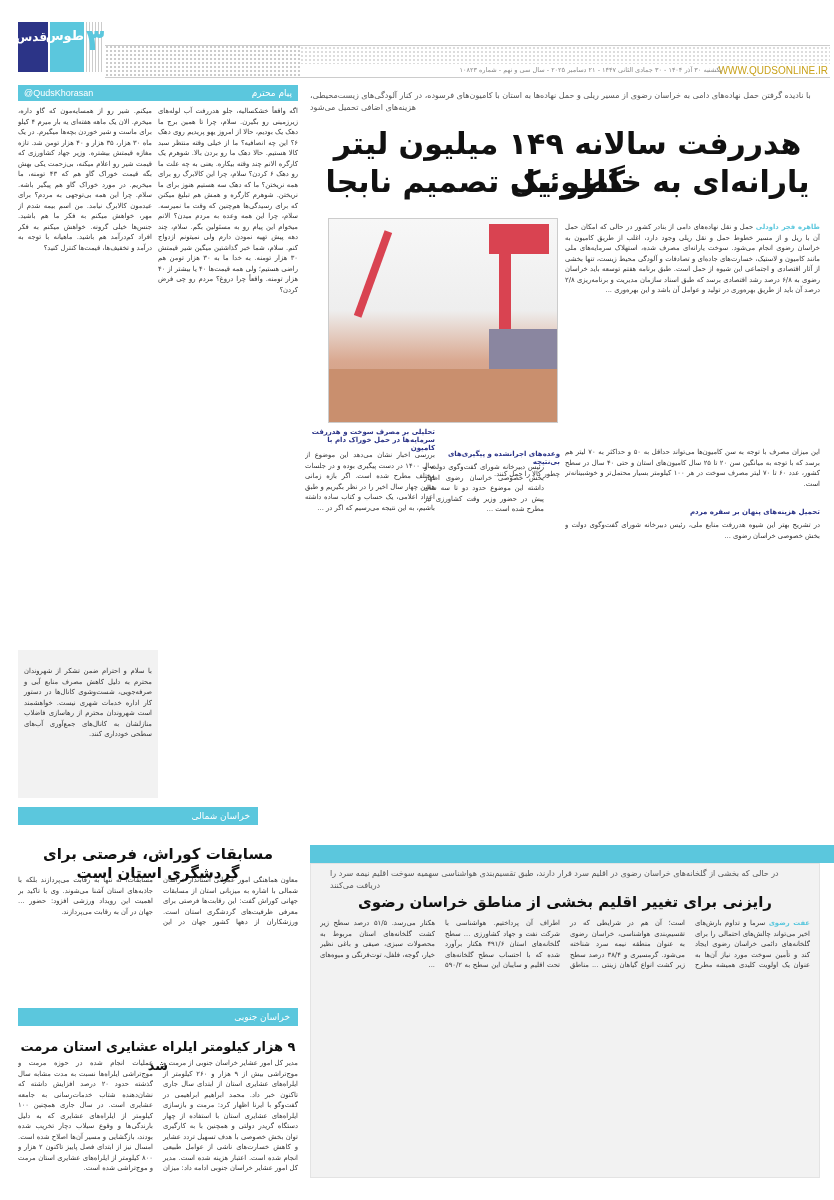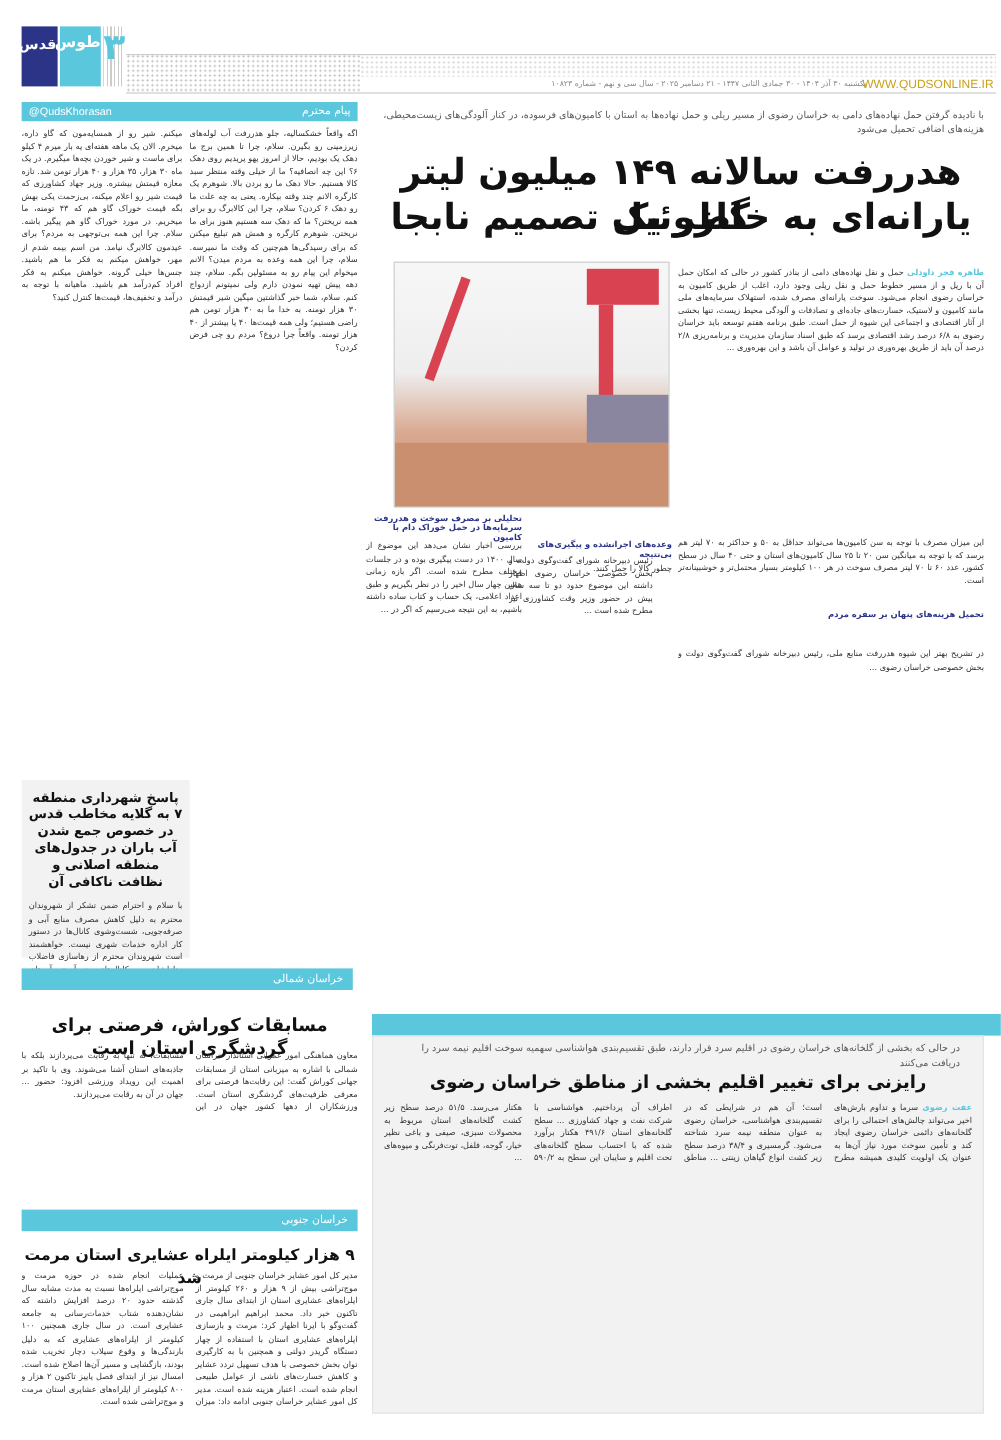--- a/index.html
+++ b/index.html
@@ -15,21 +15,21 @@
   .dot-band2 { left: 300px; top: 46px; width: 530px; height: 18px; background: radial-gradient(#ddd 0.8px, transparent 1px) 0 0/4px 4px; }
   .site-url { right: 6px; top: 65px; font-family: "Liberation Sans", sans-serif; font-weight: normal; font-size: 10px; color: #c9a21a; direction: ltr; }
   .dateline { right: 112px; top: 66px; font-size: 6.5px; color: #888; }
   .peyam-bar { left: 18px; top: 85px; width: 280px; height: 16px; background: #5bc7dd; color: #fff; font-size: 9px; display:flex; justify-content:space-between; align-items:center; padding: 0 6px; }
   .peyam-bar .handle { direction: ltr; font-family: "Liberation Sans", sans-serif; }
   .txt { font-size: 6.8px; line-height: 10.5px; color: #333; text-align: justify; }
   .box-gray { background: #f2f2f2; }
   .sec-bar { height: 18px; background: #5bc7dd; color: #fff; font-size: 9px; padding: 0 8px; display:flex; align-items:center; }
   .h2 { font-size: 15px; font-weight: bold; color: #111; text-align: center; line-height: 19px; }
   .h3 { font-size: 12px; font-weight: bold; color: #111; text-align: center; }
-  .lead { font-size: 8px; color: #555; text-align: right; line-height: 12px; }
+  .lead { font-size: 8px; color: #555; text-align: left; line-height: 12px; }
   .headline { font-size: 30px; font-weight: bold; text-align: center; line-height: 38px; color: #111; font-family: "DejaVu Sans", sans-serif; }
   .subhead { font-size: 7px; font-weight: bold; color: #2c3487; }
   .byline { color: #5bc7dd; font-weight: bold; }
   .photo { background: linear-gradient(180deg,#f7f7f7 0%,#eee 45%,#d9a890 70%,#c99378 100%); border:1px solid #ccc; overflow:hidden; }
   .crane { position:absolute; background:#d94351; }
   .truck { position:absolute; background:#8a86a0; }
 </style>
 </head>
 <body>
 
@@ -47,21 +47,20 @@
 <div class="abs dateline">یکشنبه ۳۰ آذر ۱۴۰۴ - ۳۰ جمادی الثانی ۱۴۴۷ - ۲۱ دسامبر ۲۰۲۵ - سال سی و نهم - شماره ۱۰۸۲۳</div>
 
 <div class="abs peyam-bar">
   <span>پیام محترم</span>
   <span class="handle">@QudsKhorasan</span>
 </div>
 <div class="abs txt" style="left:158px;top:106px;width:140px;height:540px;overflow:hidden;">اگه واقعاً خشکسالیه، جلو هدررفت آب لوله‌های زیرزمینی رو بگیرن. سلام، چرا تا همین برج ما دهک یک بودیم، حالا از امروز یهو پریدیم روی دهک ۶؟ این چه انصافیه؟ ما از خیلی وقته منتظر سبد کالا هستیم. حالا دهک ما رو بردن بالا. شوهرم یک کارگره الانم چند وقته بیکاره. یعنی به چه علت ما رو دهک ۶ کردن؟ سلام، چرا این کالابرگ رو برای همه نریختن؟ ما که دهک سه هستیم هنوز برای ما نریختن. شوهرم کارگره و همش هم تبلیغ میکنن که برای رسیدگی‌ها هم‌چنین که وقت ما نمیرسه. سلام، چرا این همه وعده به مردم میدن؟ الانم میخوام این پیام رو به مسئولین بگم. سلام، چند دهه پیش تهیه نمودن دارم ولی نمیتونم ازدواج کنم. سلام، شما خبر گذاشتین میگین شیر قیمتش ۳۰ هزار تومنه. به خدا ما به ۳۰ هزار تومن هم راضی هستیم؛ ولی همه قیمت‌ها ۴۰ یا بیشتر از ۴۰ هزار تومنه. واقعاً چرا دروغ؟ مردم رو چی فرض کردن؟</div>
 <div class="abs txt" style="left:18px;top:106px;width:134px;height:540px;overflow:hidden;">میکنم. شیر رو از همسایه‌مون که گاو داره، میخرم. الان یک ماهه هفته‌ای یه بار میرم ۴ کیلو برای ماست و شیر خوردن بچه‌ها میگیرم. در یک ماه ۳۰ هزار، ۳۵ هزار و ۴۰ هزار تومن شد. تازه مغازه قیمتش بیشتره. وزیر جهاد کشاورزی که قیمت شیر رو اعلام میکنه، بی‌زحمت یکی بهش بگه قیمت خوراک گاو هم که ۴۳ تومنه، ما میخریم. در مورد خوراک گاو هم پیگیر باشه. سلام. چرا این همه بی‌توجهی به مردم؟ برای عیدمون کالابرگ نیامد. من اسم بیمه شدم از مهر، خواهش میکنم به فکر ما هم باشید. جنس‌ها خیلی گرونه. خواهش میکنم به فکر افراد کم‌درآمد هم باشید. ماهیانه با توجه به درآمد و تخفیف‌ها، قیمت‌ها کنترل کنید؟</div>
 
 <div class="abs box-gray" style="left:18px;top:650px;width:140px;height:148px;padding:8px 6px;">
-  <div class="h3" style="font-size:11px;line-height:14px;">پاسخ شهرداری منطقه ۷ به گلایه مخاطب قدس در خصوص جمع شدن آب باران در جدول‌های منطقه اصلانی و نظافت ناکافی آن</div>
   <div class="txt" style="margin-top:8px;">با سلام و احترام ضمن تشکر از شهروندان محترم به دلیل کاهش مصرف منابع آبی و صرفه‌جویی، شست‌وشوی کانال‌ها در دستور کار اداره خدمات شهری نیست. خواهشمند است شهروندان محترم از رهاسازی فاضلاب منازلشان به کانال‌های جمع‌آوری آب‌های سطحی خودداری کنند.</div>
 </div>
 
 <div class="abs lead" style="left:310px;top:90px;width:510px;">با نادیده گرفتن حمل نهاده‌های دامی به خراسان رضوی از مسیر ریلی و حمل نهاده‌ها به استان با کامیون‌های فرسوده، در کنار آلودگی‌های زیست‌محیطی، هزینه‌های اضافی تحمیل می‌شود</div>
 <div class="abs headline" style="left:305px;top:125px;width:525px;">هدررفت سالانه ۱۴۹ میلیون لیتر گازوئیل</div>
 <div class="abs headline" style="left:305px;top:163px;width:525px;">یارانه‌ای به خاطر یک تصمیم نابجا</div>
 
 <div class="abs photo" style="left:328px;top:218px;width:230px;height:205px;">
   <div class="crane" style="left:40px;top:10px;width:8px;height:90px;transform:rotate(20deg);"></div>
   <div class="crane" style="left:160px;top:5px;width:60px;height:30px;"></div>
@@ -69,30 +68,30 @@
   <div class="truck" style="left:160px;top:110px;width:70px;height:40px;"></div>
   <div class="abs" style="left:0;top:150px;width:230px;height:55px;background:#c98f6e;"></div>
 </div>
 
 <div class="abs txt" style="left:565px;top:222px;width:255px;height:230px;overflow:hidden;">
   <span class="byline">طاهره فجر داودلی</span>
   <span>حمل و نقل نهاده‌های دامی از بنادر کشور در حالی که امکان حمل آن با ریل و از مسیر خطوط حمل و نقل ریلی وجود دارد، اغلب از طریق کامیون به خراسان رضوی انجام می‌شود. سوخت یارانه‌ای مصرف شده، استهلاک سرمایه‌های ملی مانند کامیون و لاستیک، خسارت‌های جاده‌ای و تصادفات و آلودگی محیط زیست، تنها بخشی از آثار اقتصادی و اجتماعی این شیوه از حمل است. طبق برنامه هفتم توسعه باید خراسان رضوی به ۶/۸ درصد رشد اقتصادی برسد که طبق اسناد سازمان مدیریت و برنامه‌ریزی ۲/۸ درصد آن باید از طریق بهره‌وری در تولید و عوامل آن باشد و این بهره‌وری ...</span>
 </div>
 <div class="abs txt" style="left:565px;top:420px;width:255px;height:85px;overflow:hidden;margin-top:27px;">این میزان مصرف با توجه به سن کامیون‌ها می‌تواند حداقل به ۵۰ و حداکثر به ۷۰ لیتر هم برسد که با توجه به میانگین سن ۲۰ تا ۲۵ سال کامیون‌های استان و حتی ۴۰ سال در سطح کشور، عدد ۶۰ تا ۷۰ لیتر مصرف سوخت در هر ۱۰۰ کیلومتر بسیار محتمل‌تر و خوشبینانه‌تر است.</div>
 <div class="abs subhead" style="left:565px;top:508px;width:255px;">تحمیل هزینه‌های پنهان بر سفره مردم</div>
-<div class="abs txt" style="left:565px;top:520px;width:255px;height:310px;overflow:hidden;margin-top:20px;">در تشریح بهتر این شیوه هدررفت منابع ملی، رئیس دبیرخانه شورای گفت‌وگوی دولت و بخش خصوصی خراسان رضوی ...</div>
+<div class="abs txt" style="left:565px;top:520px;width:255px;height:310px;overflow:hidden;">در تشریح بهتر این شیوه هدررفت منابع ملی، رئیس دبیرخانه شورای گفت‌وگوی دولت و بخش خصوصی خراسان رضوی ...</div>
 
 <div class="abs txt" style="left:440px;top:432px;width:120px;margin-top:37px;">چطور کالا را حمل کنند.</div>
 <div class="abs subhead" style="left:440px;top:450px;width:120px;">وعده‌های اجرانشده و پیگیری‌های بی‌نتیجه</div>
 <div class="abs txt" style="left:424px;top:462px;width:120px;height:370px;overflow:hidden;">رئیس دبیرخانه شورای گفت‌وگوی دولت و بخش خصوصی خراسان رضوی اظهار داشته این موضوع حدود دو تا سه سال پیش در حضور وزیر وقت کشاورزی نیز مطرح شده است ...</div>
 
 <div class="abs subhead" style="left:305px;top:428px;width:130px;">تحلیلی بر مصرف سوخت و هدررفت سرمایه‌ها در حمل خوراک دام با کامیون</div>
 <div class="abs txt" style="left:305px;top:450px;width:130px;height:380px;overflow:hidden;">بررسی اخبار نشان می‌دهد این موضوع از سال ۱۴۰۰ در دست پیگیری بوده و در جلسات مختلف مطرح شده است. اگر بازه زمانی همین چهار سال اخیر را در نظر بگیریم و طبق اعداد اعلامی، یک حساب و کتاب ساده داشته باشیم، به این نتیجه می‌رسیم که اگر در ...</div>
 
-<div class="abs sec-bar" style="left:18px;top:807px;width:276px;">
+<div class="abs sec-bar" style="left:18px;top:807px;width:240px;">
   <span>خراسان شمالی</span>
 </div>
 <div class="abs h2" style="left:18px;top:845px;width:280px;">مسابقات کوراش، فرصتی برای گردشگری استان است</div>
 <div class="abs txt" style="left:18px;top:875px;width:280px;height:115px;overflow:hidden;column-count:2;column-gap:10px;">معاون هماهنگی امور عمرانی استاندار خراسان شمالی با اشاره به میزبانی استان از مسابقات جهانی کوراش گفت: این رقابت‌ها فرصتی برای معرفی ظرفیت‌های گردشگری استان است. ورزشکاران از دهها کشور جهان در این مسابقات، نه تنها به رقابت می‌پردازند بلکه با جاذبه‌های استان آشنا می‌شوند. وی با تاکید بر اهمیت این رویداد ورزشی افزود: حضور ... جهان در آن به رقابت می‌پردازند.</div>
 
 <div class="abs sec-bar" style="left:18px;top:1008px;width:280px;">
   <span>خراسان جنوبی</span>
 </div>
 <div class="abs h2" style="left:18px;top:1037px;width:280px;font-size:13px;">۹ هزار کیلومتر ایلراه عشایری استان مرمت شد</div>
 <div class="abs txt" style="left:18px;top:1058px;width:280px;height:120px;overflow:hidden;column-count:2;column-gap:10px;">مدیر کل امور عشایر خراسان جنوبی از مرمت و موج‌تراشی بیش از ۹ هزار و ۲۶۰ کیلومتر از ایلراه‌های عشایری استان از ابتدای سال جاری تاکنون خبر داد. محمد ابراهیم ابراهیمی در گفت‌وگو با ایرنا اظهار کرد: مرمت و بازسازی ایلراه‌های عشایری استان با استفاده از چهار دستگاه گریدر دولتی و همچنین با به کارگیری توان بخش خصوصی با هدف تسهیل تردد عشایر و کاهش خسارت‌های ناشی از عوامل طبیعی انجام شده است. اعتبار هزینه شده است. مدیر کل امور عشایر خراسان جنوبی ادامه داد: میزان عملیات انجام شده در حوزه مرمت و موج‌تراشی ایلراه‌ها نسبت به مدت مشابه سال گذشته حدود ۲۰ درصد افزایش داشته که نشان‌دهنده شتاب خدمات‌رسانی به جامعه عشایری است. در سال جاری همچنین ۱۰۰ کیلومتر از ایلراه‌های عشایری که به دلیل بارندگی‌ها و وقوع سیلاب دچار تخریب شده بودند، بازگشایی و مسیر آن‌ها اصلاح شده است. امسال نیز از ابتدای فصل پاییز تاکنون ۲ هزار و ۸۰۰ کیلومتر از ایلراه‌های عشایری استان مرمت و موج‌تراشی شده است.</div>

